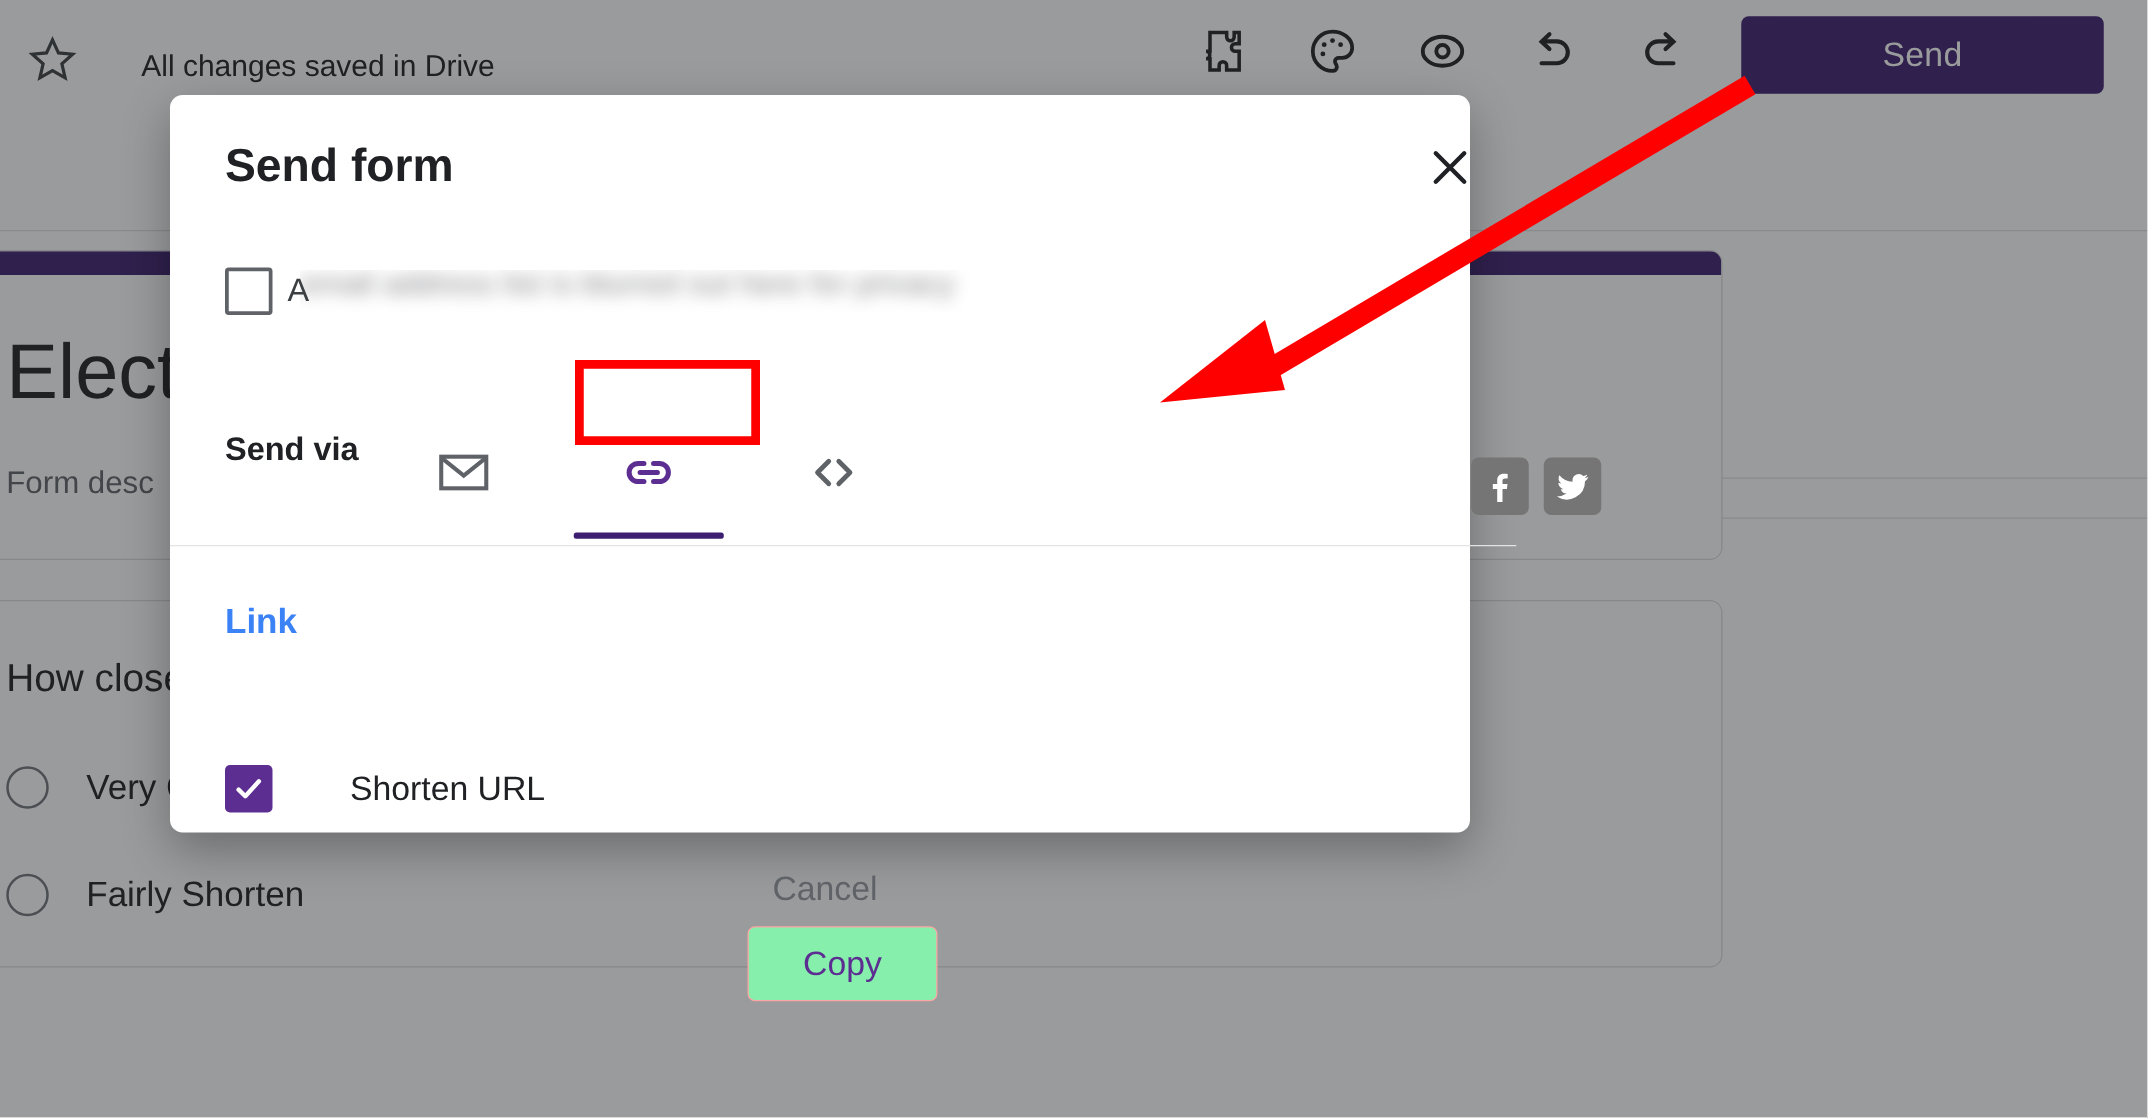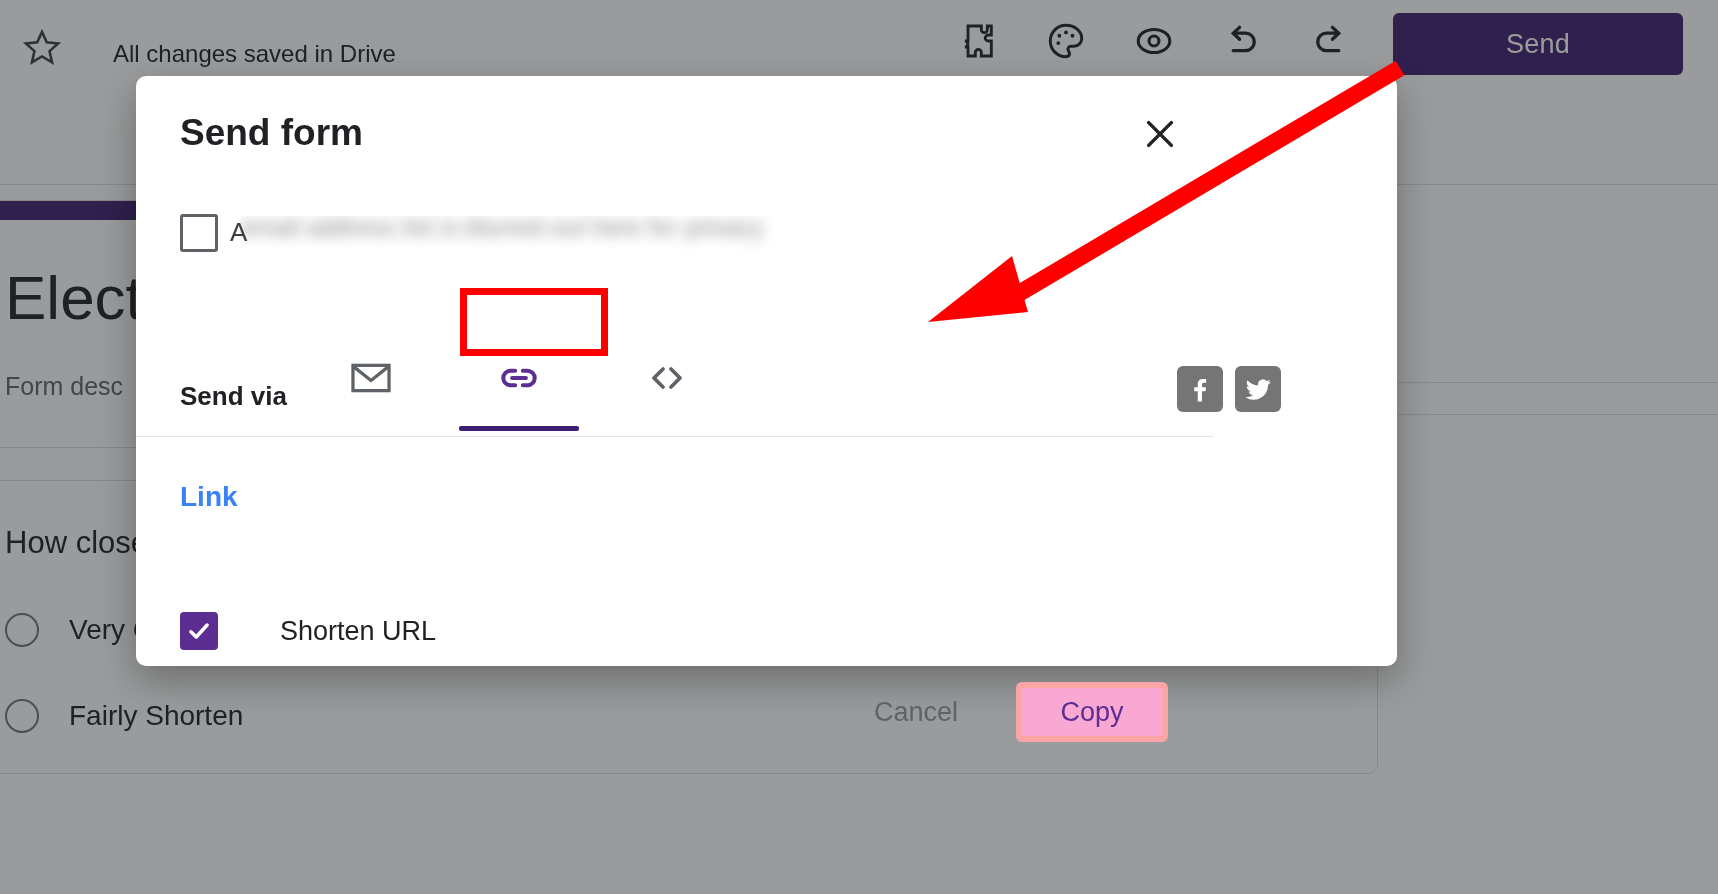--- a/index.html
+++ b/index.html
@@ -61,21 +61,21 @@
     width: 34px; height: 34px; border: 2px solid #70757a; border-radius: 50%;
     flex: 0 0 auto;
   }
   .q-opt-label { font-size: 28px; color: #202124; white-space: nowrap; }
 
   
   .scrim { position: absolute; inset: 0; background: rgba(32,33,36,0.45); }
 
   
   .dialog {
-    position: absolute; left: 136px; top: 76px; width: 1261px; height: 590px;
+    position: absolute; left: 136px; top: 76px; width: 1040px; height: 590px;
     background: #ffffff; border-radius: 10px;
     box-shadow: 0 14px 38px rgba(0,0,0,0.30);
   }
   .dlg-title {
     position: absolute; left: 44px; top: 36px;
     font-size: 37px; color: #202124; font-weight: bold;
   }
   .dlg-close {
     position: absolute; left: 1001px; top: 35px; width: 46px; height: 46px;
     display: flex; align-items: center; justify-content: center;
@@ -89,21 +89,21 @@
     position: relative; width: 740px; height: 34px; overflow: hidden;
   }
   .recip-blur span {
     position: absolute; left: 0; top: -3px; font-size: 25px; color: #202124;
     white-space: nowrap; filter: blur(7px); opacity: .55;
   }
   .recip-letter {
     position: absolute; left: 94px; top: 141px; font-size: 26px; color: #3c4043;
   }
 
-  .sendvia-row { position: absolute; left: 44px; top: 268px; display: flex; align-items: flex-end; }
+  .sendvia-row { position: absolute; left: 44px; top: 268px; display: flex; align-items: flex-start; }
   .sendvia-label { font-size: 26px; font-weight: bold; color: #202124; width: 157px; }
   .via-ico {
     width: 68px; height: 68px; display: flex; align-items: center; justify-content: center;
     position: relative;
   }
   .via-mail { margin-left: 0px; }
   .via-link { margin-left: 80px; }
   .via-embed { margin-left: 80px; }
   .via-link::after {
     content: ""; position: absolute; left: -26px; right: -26px; bottom: -19px;
@@ -123,28 +123,28 @@
     border-bottom: 1px solid #bdbdbd;
     font-size: 27px; color: #202124;
   }
   .shorten-row { position: absolute; left: 44px; top: 536px; display: flex; align-items: center; gap: 22px; }
   .shorten-check {
     width: 38px; height: 38px; border-radius: 4px; background: #5c2e91;
     display: flex; align-items: center; justify-content: center;
   }
   .shorten-label { font-size: 27px; color: #202124; margin-left: 40px; }
 
-  .dlg-actions { position: absolute; left: 44px; top: 606px; width: 988px; display: flex; justify-content: flex-end; align-items: center; gap: 0; }
+  .dlg-actions { position: absolute; left: 44px; top: 606px; width: 988px; display: flex; justify-content: flex-end; align-items: center; gap: 0; flex-direction: column; }
   .cancel-btn {
     font-size: 27px; color: #5f6368; padding: 14px 30px; margin-right: 28px;
     border-radius: 6px; background: transparent;
   }
   .copy-btn {
     font-size: 27px; color: #5c2e91; width: 152px; height: 60px;
-    border: 6px solid #fca5a5; border-radius: 6px; background: #f9a8d4;
+    border: 1px solid #fca5a5; border-radius: 6px; background: #86efac;
     display: flex; align-items: center; justify-content: center;
   }
 
   
   .anno-box {
     position: absolute; left: 460px; top: 288px; width: 148px; height: 68px;
     border: 7px solid #ff0000; background: transparent; pointer-events: none;
   }
   .anno-arrow { position: absolute; left: 900px; top: 60px; width: 520px; height: 290px; pointer-events: none; }
 </style>

